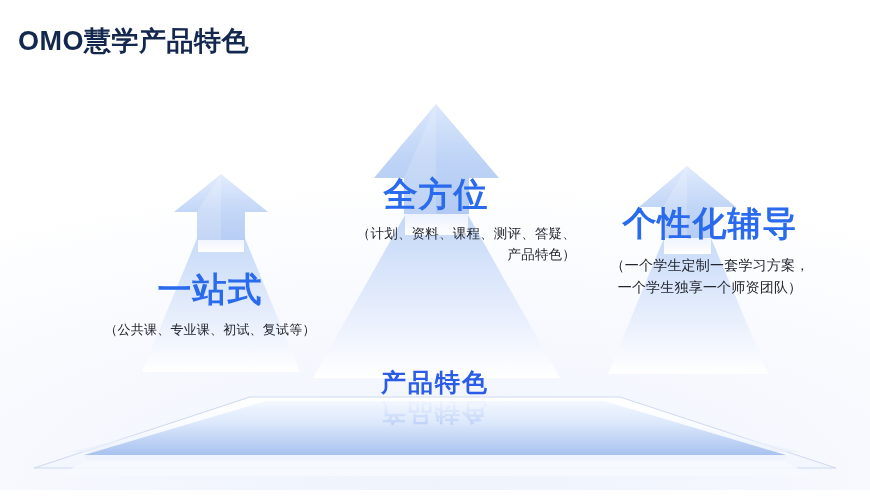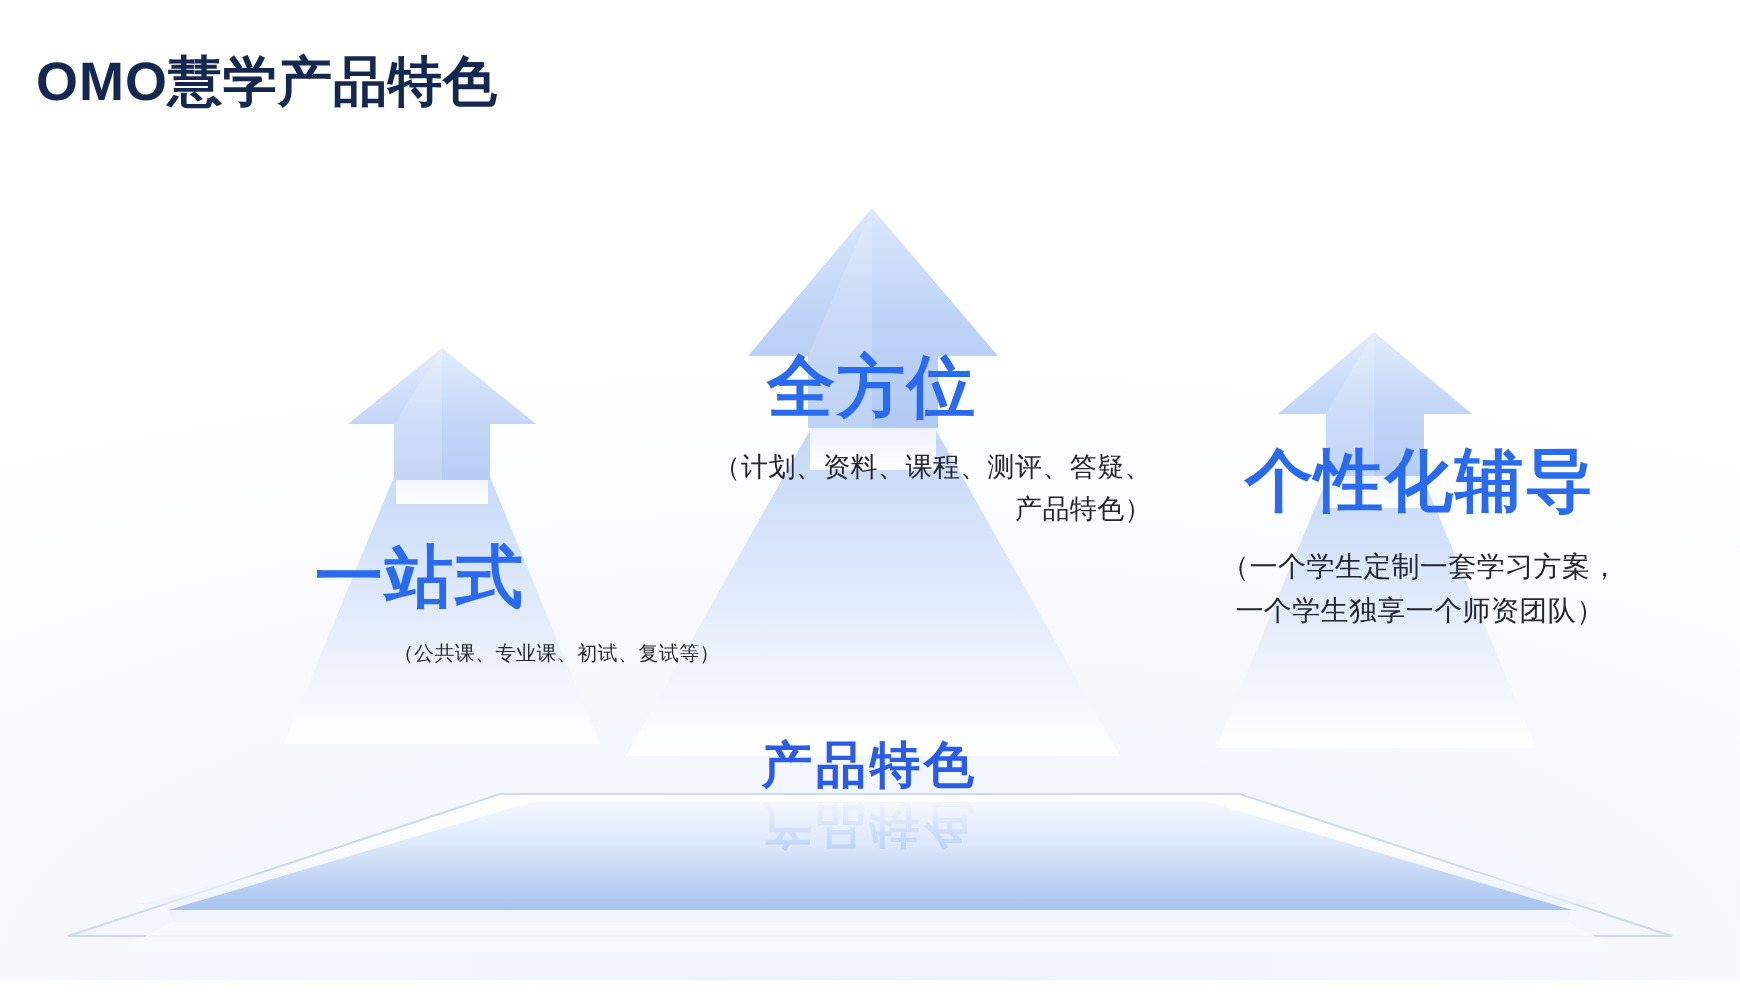--- a/index.html
+++ b/index.html
@@ -55,29 +55,29 @@
   }
   .subline {
     color: #22262e;
     line-height: 1.55;
     letter-spacing: 0.2px;
   }
 
   
   #col-left { left: 60px; top: 226px; width: 300px; }
   #col-left .headline { font-size: 34px; margin-top: 45px; }
-  #col-left .subline { font-size: 10px; margin-top: 12px; text-align: right; }
+  #col-left .subline { font-size: 13px; margin-top: 12px; }
 
   
   #col-mid { left: 296px; top: 176px; width: 280px; }
   #col-mid .headline { font-size: 34px; }
   #col-mid .subline { font-size: 13.5px; margin-top: 11px; text-align: right; }
 
   
-  #col-right { left: 565px; top: 223px; width: 290px; }
+  #col-right { left: 565px; top: 205px; width: 290px; }
   #col-right .headline { font-size: 34px; }
   #col-right .subline { font-size: 14px; margin-top: 13px; }
 
   
   #base-caption {
     position: absolute;
     left: 0;
     top: 366px;
     width: 870px;
     text-align: center;

